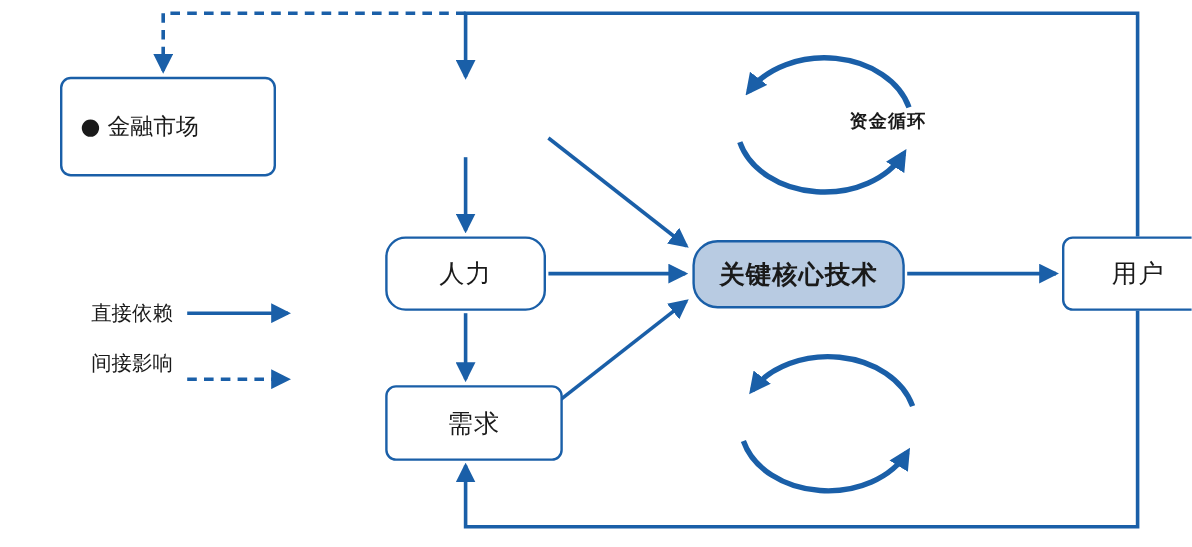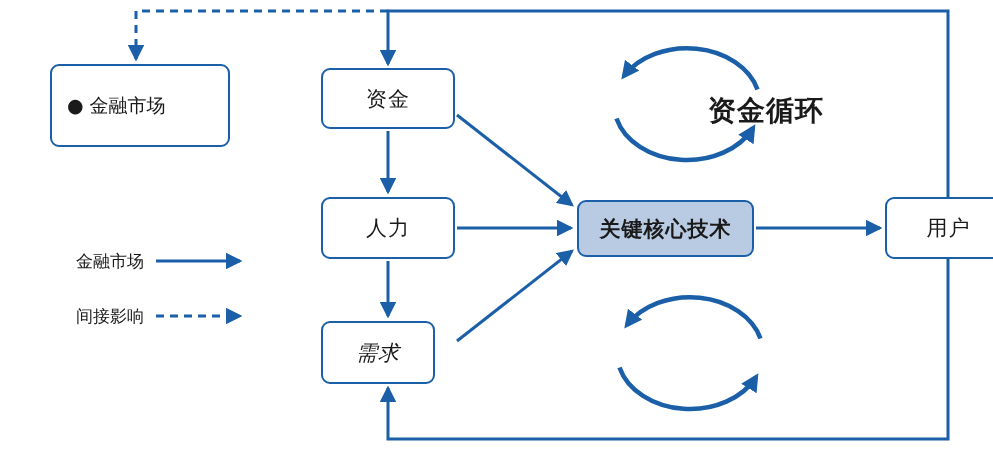--- a/index.html
+++ b/index.html
@@ -12,24 +12,24 @@
   body{background:#fff;font-family:"DejaVu Sans","Liberation Sans",sans-serif;}
   .canvas{position:relative;width:993px;height:456px;background:var(--bg);overflow:hidden;margin-left:40px;}
   .canvas svg{position:absolute;left:0;top:0;}
   .ln{fill:none;stroke:var(--line);stroke-width:3;}
   .dashed{stroke-dasharray:8 6;}
   .cyc{fill:none;stroke:var(--line);stroke-width:4.5;}
   marker path{fill:var(--line);}
   .box{position:absolute;background:#fff;border:2.5px solid var(--line);border-radius:9px;
        display:flex;align-items:center;justify-content:center;
        color:var(--text);font-size:21px;letter-spacing:1px;}
-  .box.core{background:var(--core_fill);font-weight:bold;}
+  .box.core{background:var(--core_fill);font-weight:bold;border-radius:21px;}
   .box.sources{flex-direction:column;align-items:flex-start;justify-content:center;
        padding-left:15px;gap:9px;font-size:19px;letter-spacing:0;}
-  .cycle-label{position:absolute;font-weight:bold;font-size:28px;color:var(--text);letter-spacing:1px;}
+  .cycle-label{position:absolute;font-weight:bold;font-size:15px;color:var(--text);letter-spacing:1px;}
   .legend-label{position:absolute;font-size:17px;color:var(--text);}
 </style>
 </head>
 <body>
 
 <div class="canvas">
 
   <svg width="993" height="456" viewBox="0 0 993 456">
     <defs>
       <marker id="ah" viewBox="0 0 10 10" refX="8.5" refY="5" markerWidth="5.5" markerHeight="5.5" orient="auto-start-reverse">
@@ -65,28 +65,27 @@
     <path class="cyc" d="M 576.5 118.5 A 73 56 0 0 0 713 128" marker-end="url(#ahc)"></path>
 
     <path class="cyc" d="M 720.5 338.5 A 73 56 0 0 0 587 325" marker-end="url(#ahc)"></path>
     <path class="cyc" d="M 579.5 367.5 A 73 56 0 0 0 716 377" marker-end="url(#ahc)"></path>
   </svg>
 
   <div class="box sources" style="left:10px;top:64px;width:180px;height:83px;">
     <div>● 金融市场</div>
   </div>
 
-  <div class="box" style="left:281px;top:68px;width:134px;height:61px;">资金</div>
 
-  <div class="box" style="left:281px;top:197px;width:134px;height:62px;">人力</div>
+  <div class="box" style="left:281px;top:197px;width:134px;height:62px;border-radius:17px;">人力</div>
 
-  <div class="box" style="left:281px;top:321px;width:114px;height:63px;font-style:italic;">需求</div>
+  <div class="box" style="left:281px;top:321px;width:148px;height:63px;">需求</div>
 
   <div class="box core" style="left:537px;top:200px;width:177px;height:57px;">关键核心技术</div>
 
   <div class="box" style="left:845px;top:197px;width:127px;height:62px;">用户</div>
 
   <div class="cycle-label" style="left:668px;top:92px;">资金循环</div>
 
-  <div class="legend-label" style="left:36px;top:250px;">金融市场</div>
-  <div class="legend-label" style="left:36px;top:305px;">间接影响</div>
+  <div class="legend-label" style="left:36px;top:250px;">直接依赖</div>
+  <div class="legend-label" style="left:36px;top:291px;">间接影响</div>
 
 </div>
 
 </body></html>

